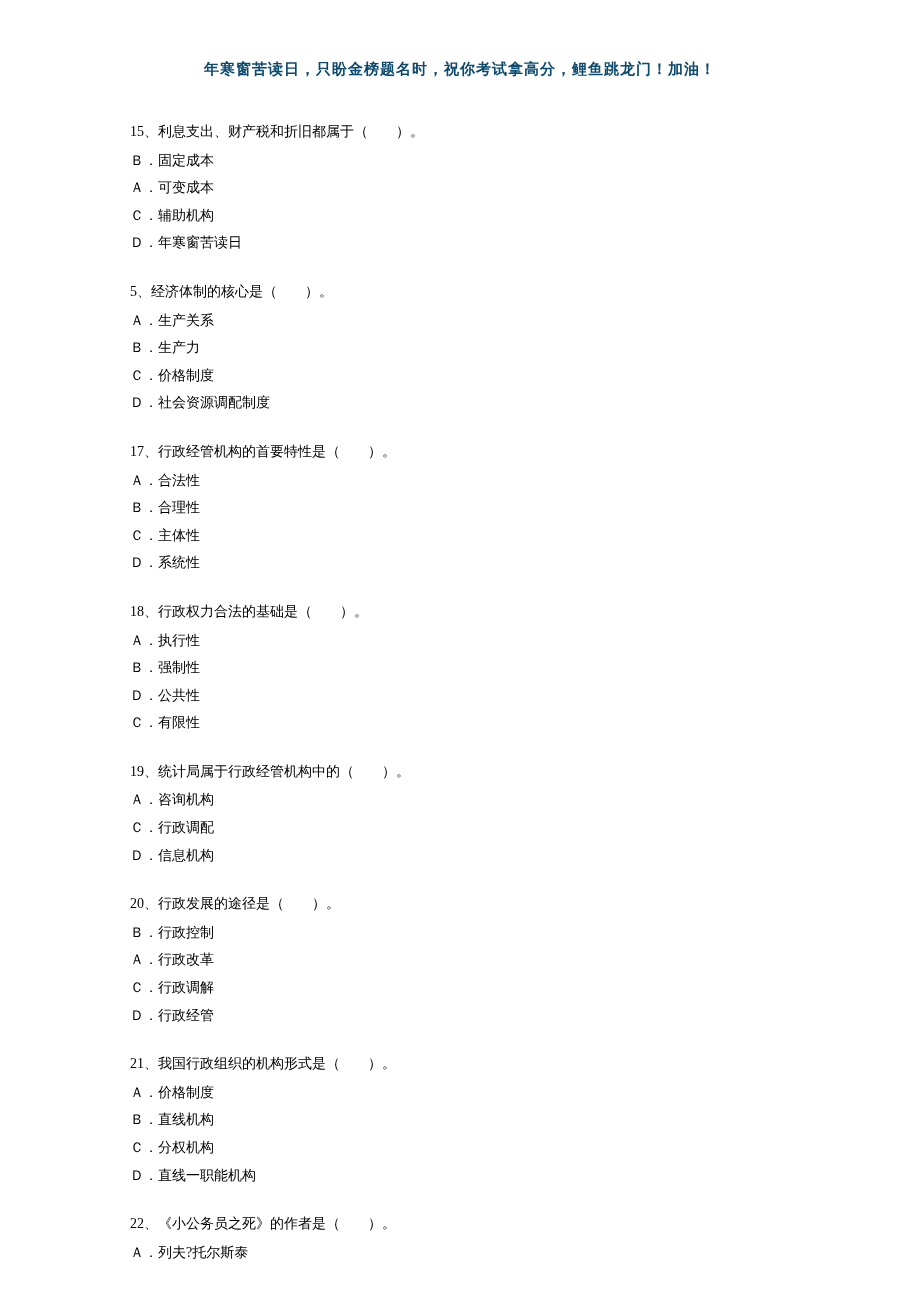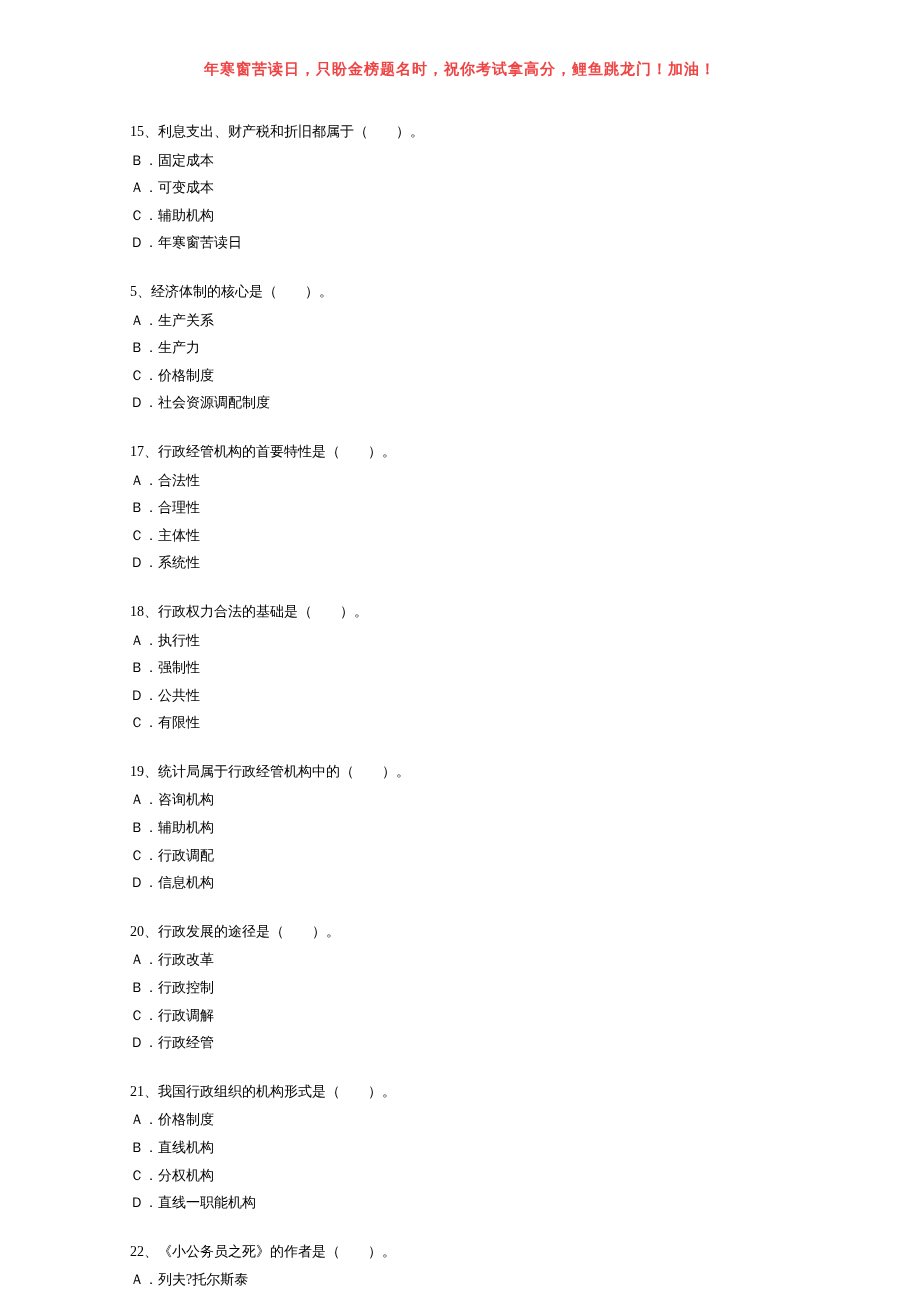--- a/index.html
+++ b/index.html
@@ -12,21 +12,21 @@
       height: 1302px;
       background: #ffffff;
       font-family: "SimSun", "宋体", serif;
       font-size: 14px;
       color: #000000;
       padding: 60px 130px 40px 130px;
       position: relative;
     }
     .header {
       text-align: center;
-      color: #ef4444;
+      color: #0c4a6e;
       font-weight: bold;
       font-size: 15px;
       margin-bottom: 40px;
       letter-spacing: 1px;
     }
     .question-block {
       margin-bottom: 22px;
       line-height: 1.9;
     }
     .question-text {
@@ -66,28 +66,27 @@
     <div class="question-block">
       <div class="question-text">18、行政权力合法的基础是（　　）。</div>
       <div class="option">Ａ．执行性</div>
       <div class="option">Ｂ．强制性</div>
       <div class="option">Ｄ．公共性</div>
       <div class="option">Ｃ．有限性</div>
     </div>
     <div class="question-block">
       <div class="question-text">19、统计局属于行政经管机构中的（　　）。</div>
       <div class="option">Ａ．咨询机构</div>
-      <div class="option">Ｂ．辅助机构</div>
       <div class="option">Ｃ．行政调配</div>
       <div class="option">Ｄ．信息机构</div>
     </div>
     <div class="question-block">
       <div class="question-text">20、行政发展的途径是（　　）。</div>
+      <div class="option">Ｂ．行政控制</div>
       <div class="option">Ａ．行政改革</div>
-      <div class="option">Ｂ．行政控制</div>
       <div class="option">Ｃ．行政调解</div>
       <div class="option">Ｄ．行政经管</div>
     </div>
     <div class="question-block">
       <div class="question-text">21、我国行政组织的机构形式是（　　）。</div>
       <div class="option">Ａ．价格制度</div>
       <div class="option">Ｂ．直线机构</div>
       <div class="option">Ｃ．分权机构</div>
       <div class="option">Ｄ．直线一职能机构</div>
     </div>

